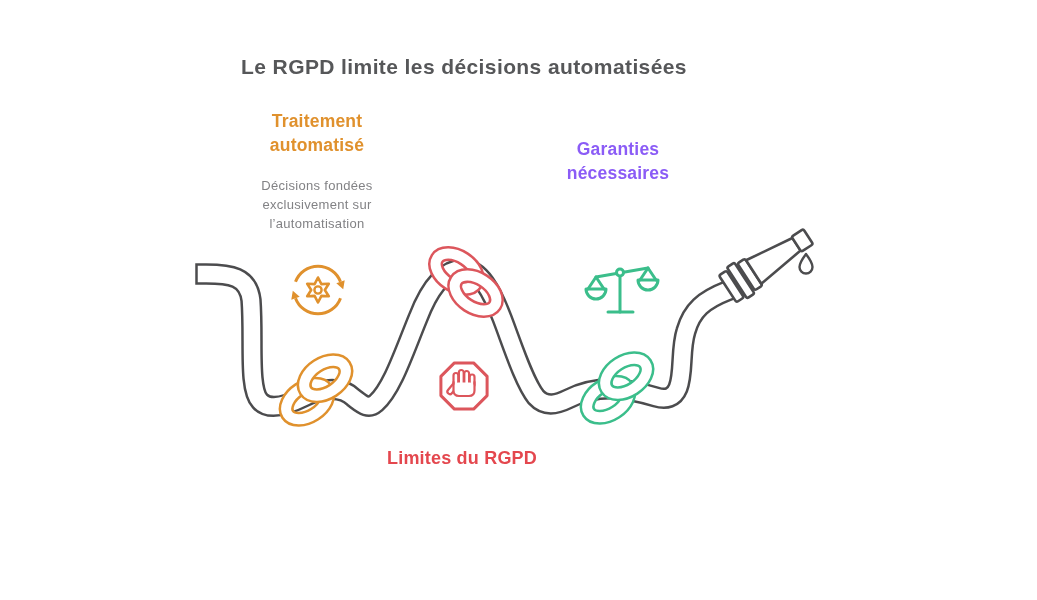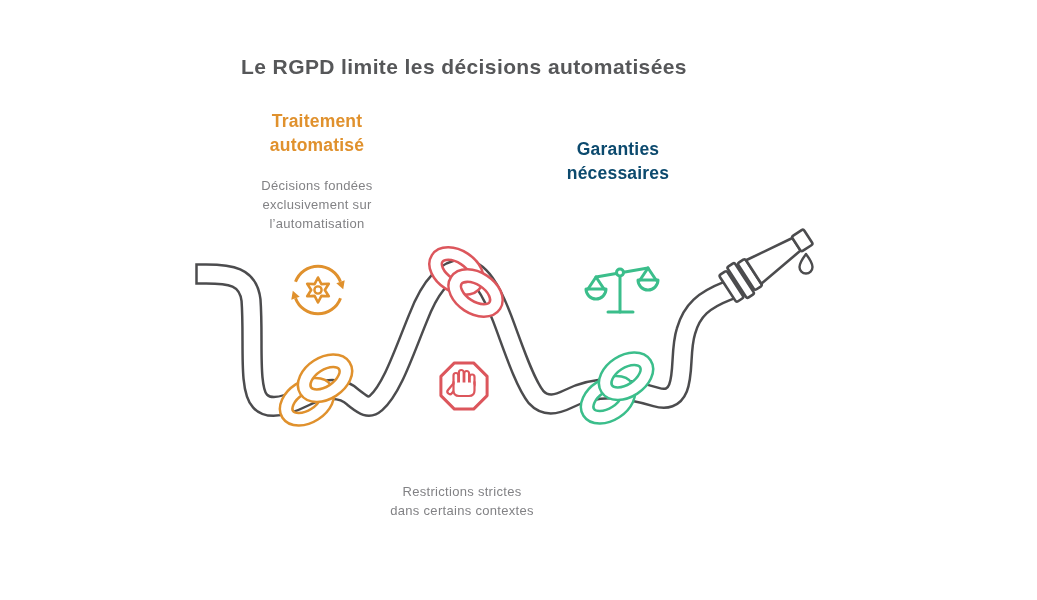--- a/index.html
+++ b/index.html
@@ -4,21 +4,21 @@
 <style>
   html,body{margin:0;padding:0;background:#ffffff;}
   body{font-family:"Liberation Sans", sans-serif;}
   .canvas{position:relative;width:928px;height:600px;background:#ffffff;overflow:hidden;}
   .abs{position:absolute;}
   .title{left:0;right:0;top:55px;text-align:center;font-size:21px;font-weight:bold;
          color:#565759;letter-spacing:.4px;}
   .heading{transform:translateX(-50%);text-align:center;font-weight:bold;font-size:17.5px;
            line-height:24px;white-space:pre-line;letter-spacing:.2px;}
   .heading.orange{color:#E0912D;}
-  .heading.green{color:#0c4a6e;}
+  .heading.green{color:#8b5cf6;}
   .heading.red{color:#E4474E;font-size:18px;}
   .body-text{transform:translateX(-50%);text-align:center;font-size:13px;line-height:19px;
              color:#828285;white-space:pre-line;letter-spacing:.3px;}
   svg{position:absolute;left:0;top:0;}
 </style>
 </head>
 <body>
 
 <div class="canvas">
 
@@ -114,16 +114,15 @@
 
   <div class="abs heading orange" style="left:317px;top:109px;">Traitement
 automatisé</div>
   <div class="abs body-text" style="left:317px;top:176px;">Décisions fondées
 exclusivement sur
 l’automatisation</div>
 
   <div class="abs heading green" style="left:618px;top:137px;">Garanties
 nécessaires</div>
 
-  <div class="abs body-text" style="left:462px;top:482px;">Restrictions strictes
-dans certains contextes</div>
+  <div class="abs heading red" style="left:462px;top:446px;">Limites du RGPD</div>
 
 </div>
 
 </body></html>

